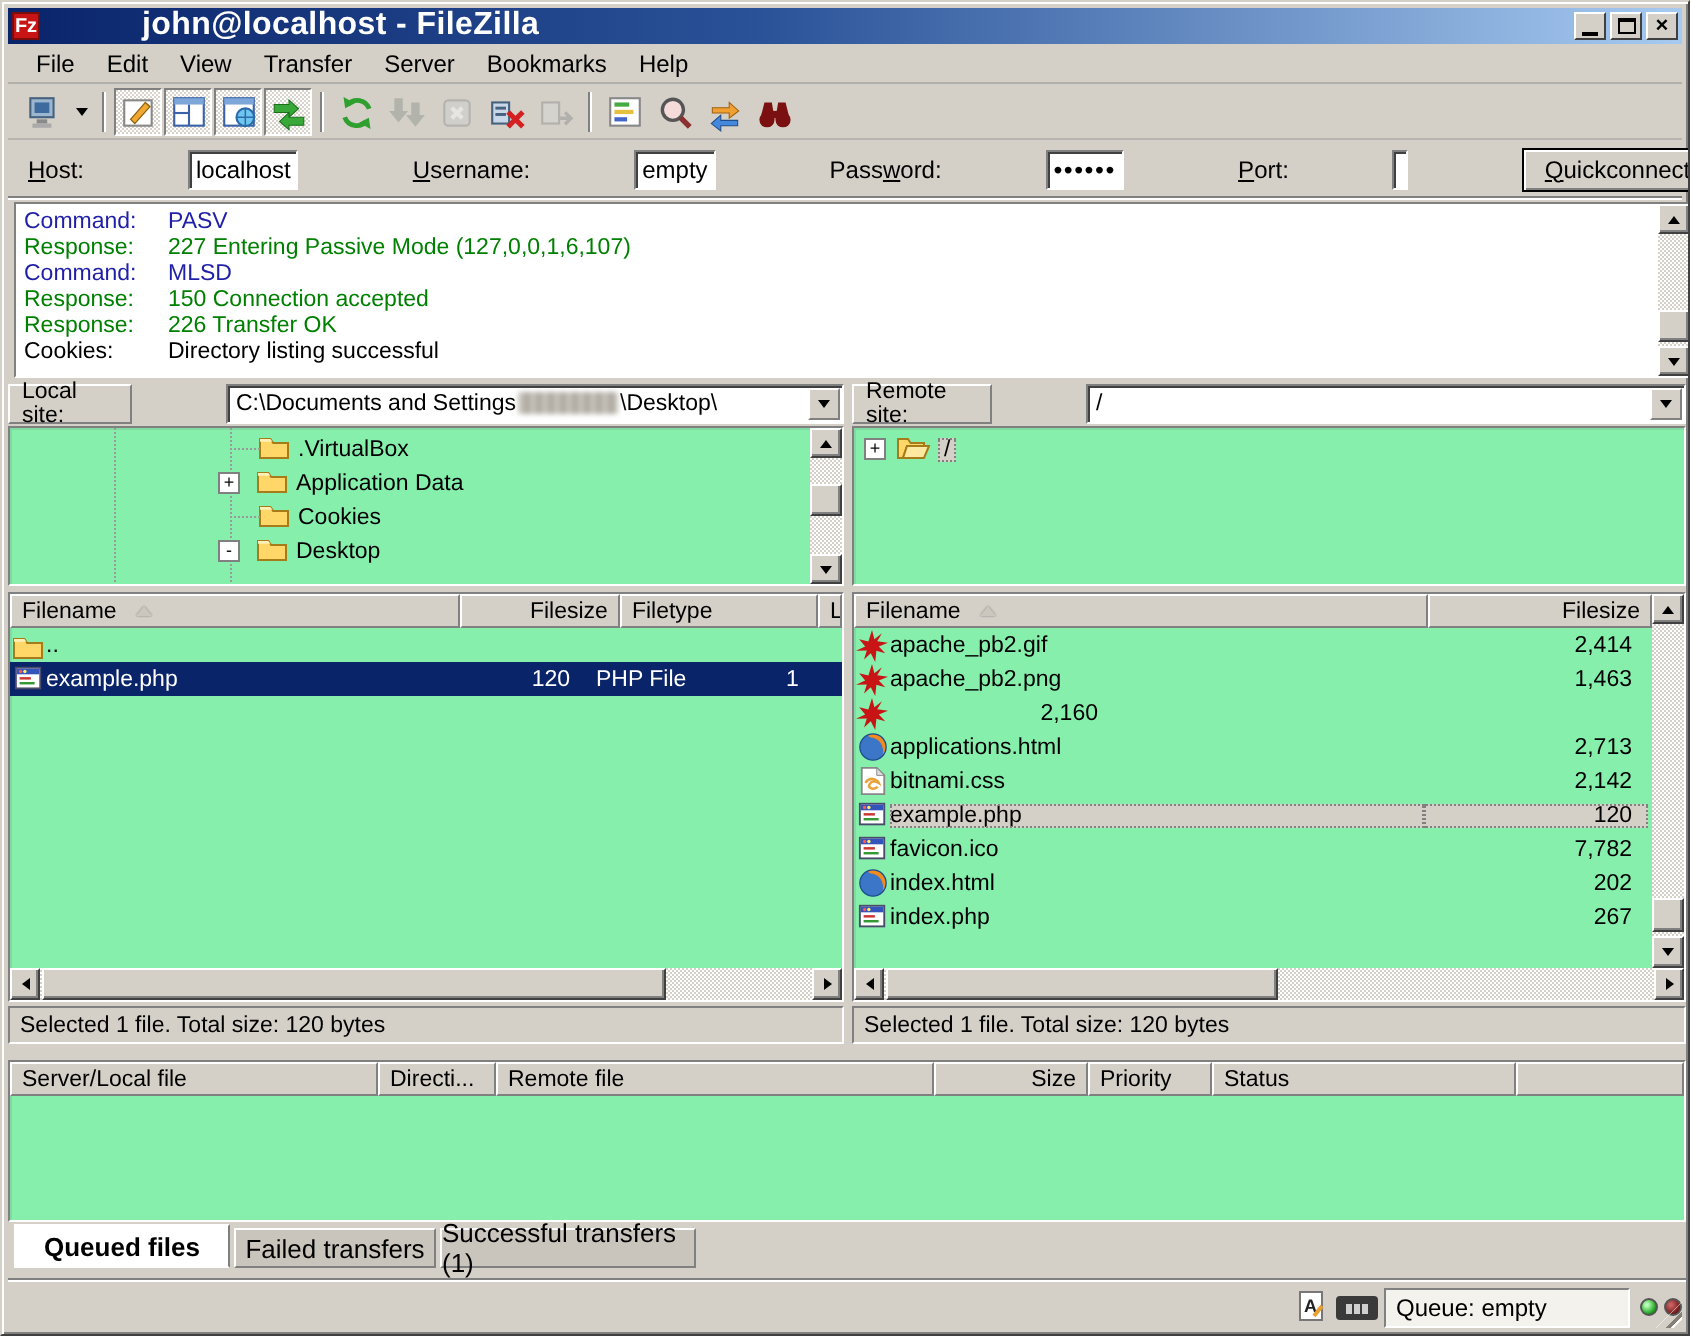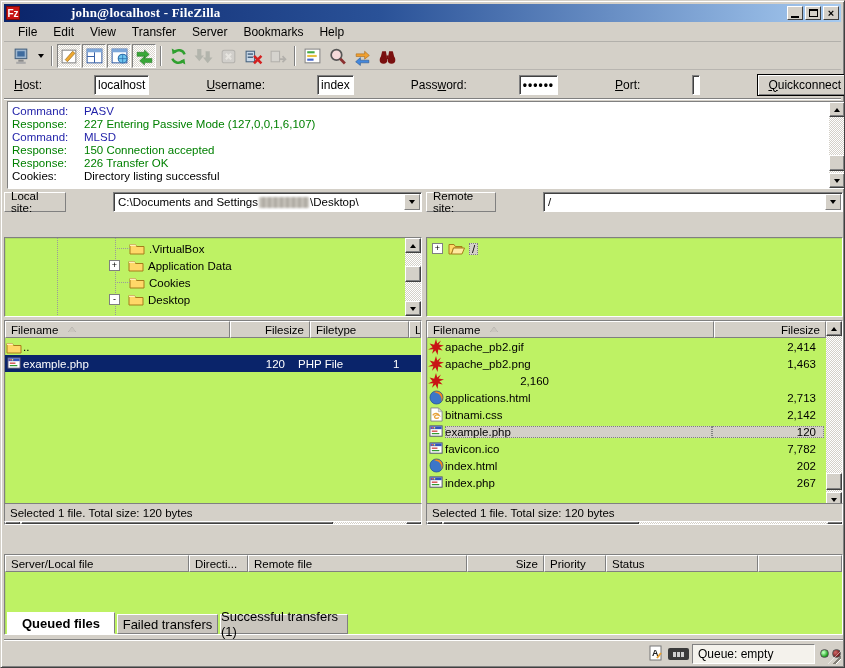--- a/index.html
+++ b/index.html
@@ -11,21 +11,21 @@
   
   .raised{ border:1px solid; border-color:#fff #808080 #808080 #fff; background:#D4D0C8;}
   .sunken{ border:1px solid; border-color:#808080 #fff #fff #808080; }
   
   .titlebar{ left:3px; top:3px; right:3px; height:18px;
     background:linear-gradient(90deg,#0A246A 0%,#2A5298 45%,#A6CAF0 100%);
     display:flex; align-items:center; padding:0 2px; }
   .fz-logo{ width:14px; height:14px; background:#C81414; color:#fff; font-weight:bold;
     font-size:10px; display:flex; align-items:center; justify-content:center; margin-right:4px;
     border:1px solid #7a0c0c;}
-  .title-text{ color:#fff; font-weight:bold; font-size:13px; letter-spacing:.2px;font-family:Liberation Serif, serif; }
+  .title-text{ color:#fff; font-weight:bold; font-size:16px; letter-spacing:.2px; }
   .winbtns{ margin-left:auto; display:flex; gap:2px; }
   .wbtn{ width:16px; height:14px; background:#D4D0C8; border:1px solid;
     border-color:#fff #404040 #404040 #fff; display:flex; align-items:center; justify-content:center;
     font-size:9px; font-weight:bold; color:#000; position:relative;}
   .glyph-min{ width:8px; height:2px; background:#000; margin-top:7px;}
   .glyph-max{ width:9px; height:8px; border:1px solid #000; border-top:2px solid #000;}
   .glyph-close{ font-size:11px; line-height:10px; font-weight:bold;}
   
   .menubar{ left:3px; top:22px; right:3px; height:19px; display:flex; align-items:center;
     padding-left:6px; gap:0; border-bottom:1px solid #80808066;}
@@ -62,22 +62,22 @@
   .k-status{ color:#000;}
   
   .site-label{ font-size:11.5px; display:flex; align-items:center; padding:0 6px;}
   .combo{ background:#fff; border:1px solid; border-color:#808080 #fff #fff #808080;
     box-shadow: inset 1px 1px 0 #404040; font-size:11.5px; display:flex; align-items:center; padding-left:4px; position:relative;}
   .combo-btn{ position:absolute; right:1px; top:1px; bottom:1px; width:16px; background:#D4D0C8;
     border:1px solid; border-color:#fff #808080 #808080 #fff; display:flex;align-items:center;justify-content:center;}
   .redacted{ display:inline-block; width:50px; height:11px; margin:0 1px; vertical-align:-2px;
     background:repeating-linear-gradient(90deg,#c6c2ba 0 3px,#aeaaa2 3px 6px); filter:blur(1.2px); border-radius:1px;}
   
-  .white-panel{ background:#bef264; border:1px solid; border-color:#808080 #fff #fff #808080;
-    box-shadow: inset 1px 1px 0 #5a5a5a22; overflow:hidden;margin-top:24px;}
+  .white-panel{ background:#86efac; border:1px solid; border-color:#808080 #fff #fff #808080;
+    box-shadow: inset 1px 1px 0 #5a5a5a22; overflow:hidden;}
   .trow{ height:17px; display:flex; align-items:center; font-size:11.5px; position:relative;}
   .expander{ width:11px; height:11px; background:#fff; border:1px solid #808080;
     font-size:9px; line-height:9px; text-align:center; color:#000; flex:none;}
   .dotline-v{ position:absolute; width:1px; background-image:repeating-linear-gradient(#9a9a9a 0 1px, transparent 1px 2px);}
   .dotline-h{ position:absolute; height:1px; background-image:repeating-linear-gradient(90deg,#9a9a9a 0 1px, transparent 1px 2px);}
   .hcell{ background:#D4D0C8; border:1px solid; border-color:#fff #808080 #808080 #fff;
     font-size:11.5px; padding:1px 5px; height:17px; display:flex; align-items:center; overflow:hidden; white-space:nowrap;}
   .hcell.right{ justify-content:flex-end;}
   .sort-tri{ width:0;height:0;border-left:4px solid transparent;border-right:4px solid transparent;
     border-bottom:5px solid #cbc7bf; margin-left:10px; filter:drop-shadow(0 0 .5px #808080);}
@@ -250,21 +250,21 @@
           <circle cx="12.8" cy="12.2" r="3.6" fill="#7A1010"></circle>
           <rect x="8" y="8" width="2" height="3.5" fill="#7A1010"></rect>
         </svg>
     </div>
   </div>
 
   <div class="abs qc">
     <label><span class="accel">H</span><span>ost:</span></label>
     <div class="field" style="width:106px">localhost</div>
     <label><span class="accel">U</span><span>sername:</span></label>
-    <div class="field" style="width:106px">index</div>
+    <div class="field" style="width:106px">empty</div>
     <label><span>Pass</span><span class="accel">w</span><span>ord:</span></label>
     <div class="field" style="width:100px; letter-spacing:1px; font-weight:bold;">••••••</div>
     <label><span class="accel">P</span><span>ort:</span></label>
     <div class="field" style="width:45px"></div>
     <button class="qc-btn" style="margin-left:10px"><span class="accel">Q</span><span>uickconnect</span></button>
     <div class="qc-drop raised">
         <span class="drop-arrow"></span>
       </div>
   </div>
 

